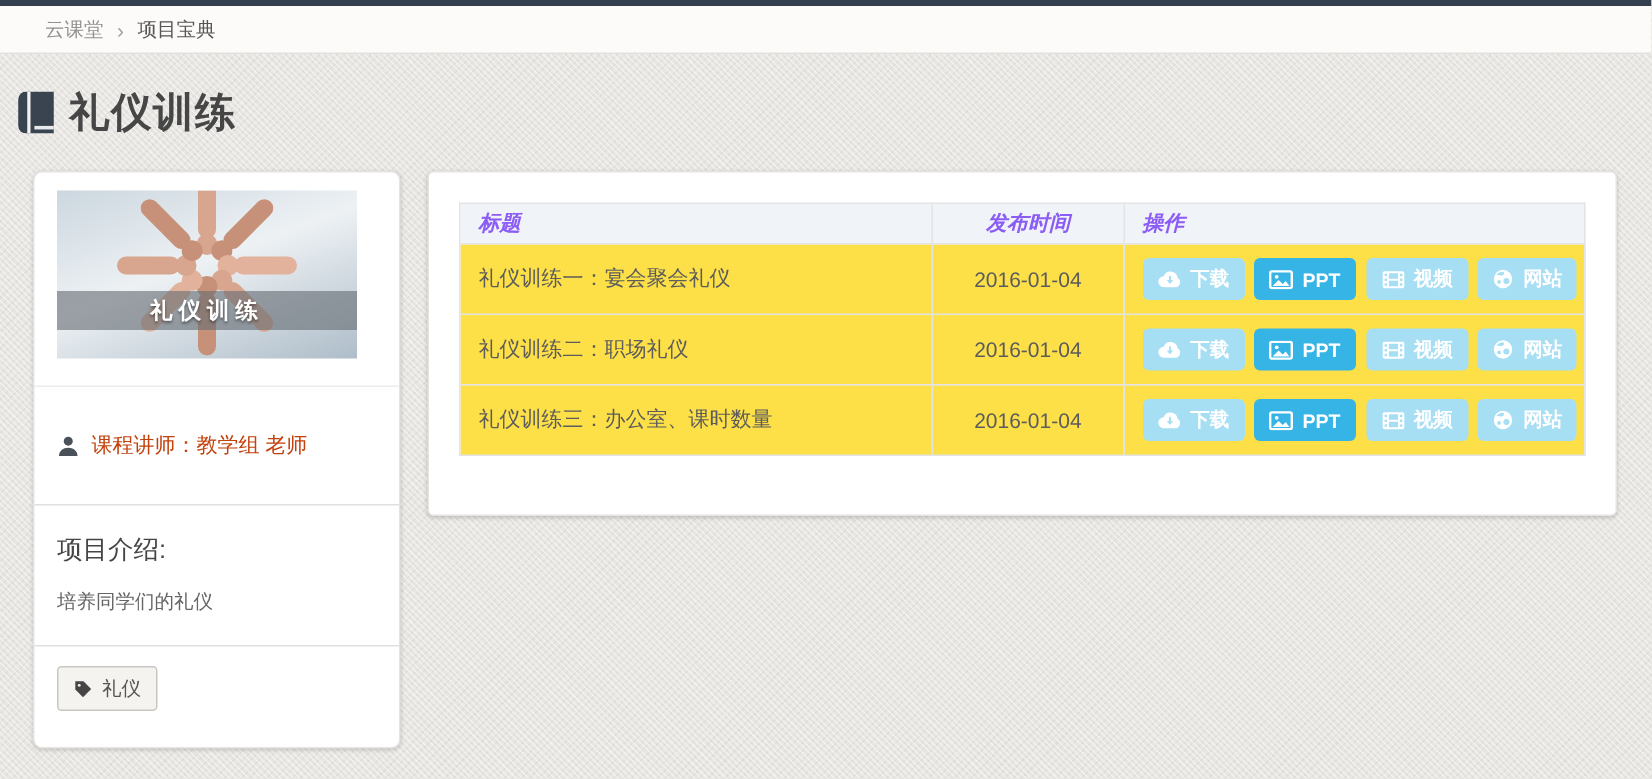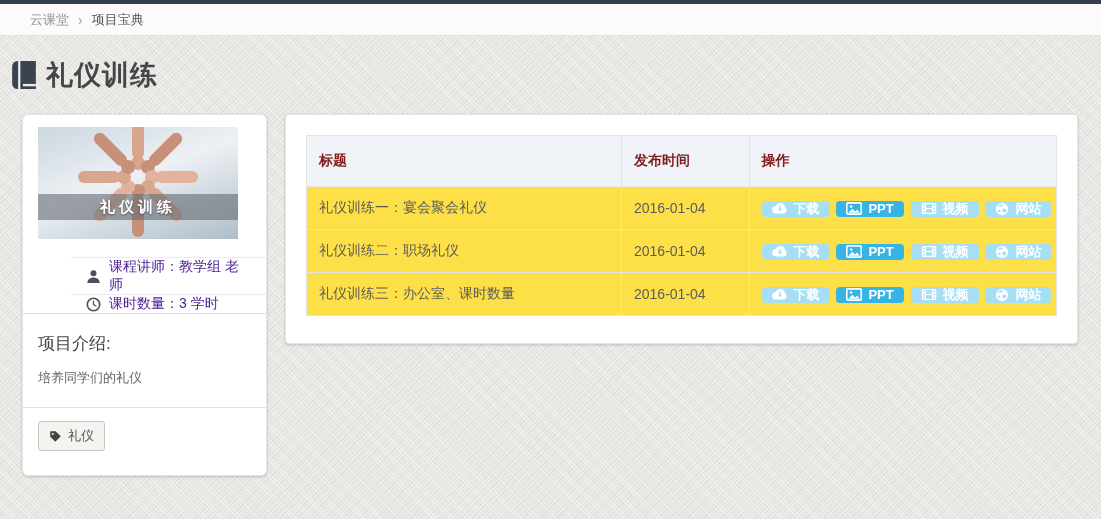--- a/index.html
+++ b/index.html
@@ -41,47 +41,47 @@
   }
   .cover svg { position:absolute; inset:0; }
   .cover-banner {
     position:absolute; left:0; right:0; top:60%; height:26px;
     background:rgba(104,110,116,.62); display:flex; align-items:center; justify-content:center;
     color:#fff; font-size:15px; font-weight:700; letter-spacing:4px;
     text-shadow:0 1px 2px rgba(0,0,0,.45);
   }
   .info-row {
     display:flex; align-items:center; gap:8px;
-    border-top:1px solid #ececec; padding:0 15px;
-    font-size:14px; color:#4c1d95;margin-left:48px;
+    border-top:1px solid #ececec; padding:30px 15px;
+    font-size:14px; color:#c2410c;
   }
   .info-row svg { flex:0 0 auto; }
   .section { border-top:1px solid #e0e0e0; padding:13px 15px 14px; }
   .section h2 { font-size:17px; font-weight:400; color:#454545; margin:5px 0 14px; }
   .section p { font-size:13px; color:#666; margin:0 0 6px; }
   .section.last { padding-bottom:24px; }
   .tag-btn {
     display:inline-flex; align-items:center; gap:6px;
     background:#f4f3f0; border:1px solid #c9c7c3; border-radius:3px;
     padding:5px 10px; font-size:13px; color:#555; cursor:pointer;
     font-family:inherit;
   }
   
   .panel { flex:1; border-radius:4px; padding:20px; min-height:230px; }
   table { width:100%; border-collapse:collapse; font-size:14px; color:#5c5c5c; table-layout:fixed; }
   th, td { border:1px solid #e4e4e4; }
   th {
-    background:#f0f3f8; color:#7f1d1d; font-weight:700;
-    text-align:left; padding:16px 12px; font-size:14px;
+    background:#f0f3f8; color:#8b5cf6; font-weight:700;
+    text-align:left; padding:4px 12px; font-size:14px;font-style:italic;
   }
   td { padding:12px; background:#fde047; }
-  .center { text-align:left; }
+  .center { text-align:center; }
   .actions-cell { padding:9px 12px; white-space:nowrap; }
   .btn {
-    display:inline-flex; align-items:center; gap:6px; height:16px;
+    display:inline-flex; align-items:center; gap:6px; height:28px;
     padding:0 10px; border:none; border-radius:4px; margin-right:3px;
     color:#fff; font-size:13px; font-weight:700; cursor:pointer;
     font-family:inherit; vertical-align:middle;
   }
   .btn svg { display:block; }
   .btn-light { background:#a6def3; }
   .btn-solid { background:#36b4e5;align-items:center; }
 </style>
 </head>
 <body>
@@ -153,27 +153,20 @@
     </div>
 
     <div class="info-row">
       <svg width="15" height="15" viewBox="0 0 16 16">
         <circle cx="8" cy="4.4" r="3.2" fill="#4a5159"></circle>
         <path d="M1.4 15c0-3.7 3-5.9 6.6-5.9s6.6 2.2 6.6 5.9z" fill="#4a5159"></path>
       </svg>
       <span>课程讲师：教学组 老师</span>
     </div>
 
-    <div class="info-row">
-      <svg width="15" height="15" viewBox="0 0 16 16">
-        <circle cx="8" cy="8" r="6.6" fill="none" stroke="#4a5159" stroke-width="1.7"></circle>
-        <path d="M8 4.4V8l2.6 1.6" stroke="#4a5159" stroke-width="1.4" fill="none" stroke-linecap="round"></path>
-      </svg>
-      <span>课时数量：3 学时</span>
-    </div>
 
     <div class="section">
       <h2>项目介绍:</h2>
       <p>培养同学们的礼仪</p>
     </div>
 
     <div class="section last">
       <button class="tag-btn">
         <svg width="13" height="13" viewBox="0 0 16 16">
           <path d="M1.5 8.2V1.5h6.7l6.3 6.3-6.7 6.7z" fill="#454545"></path>

